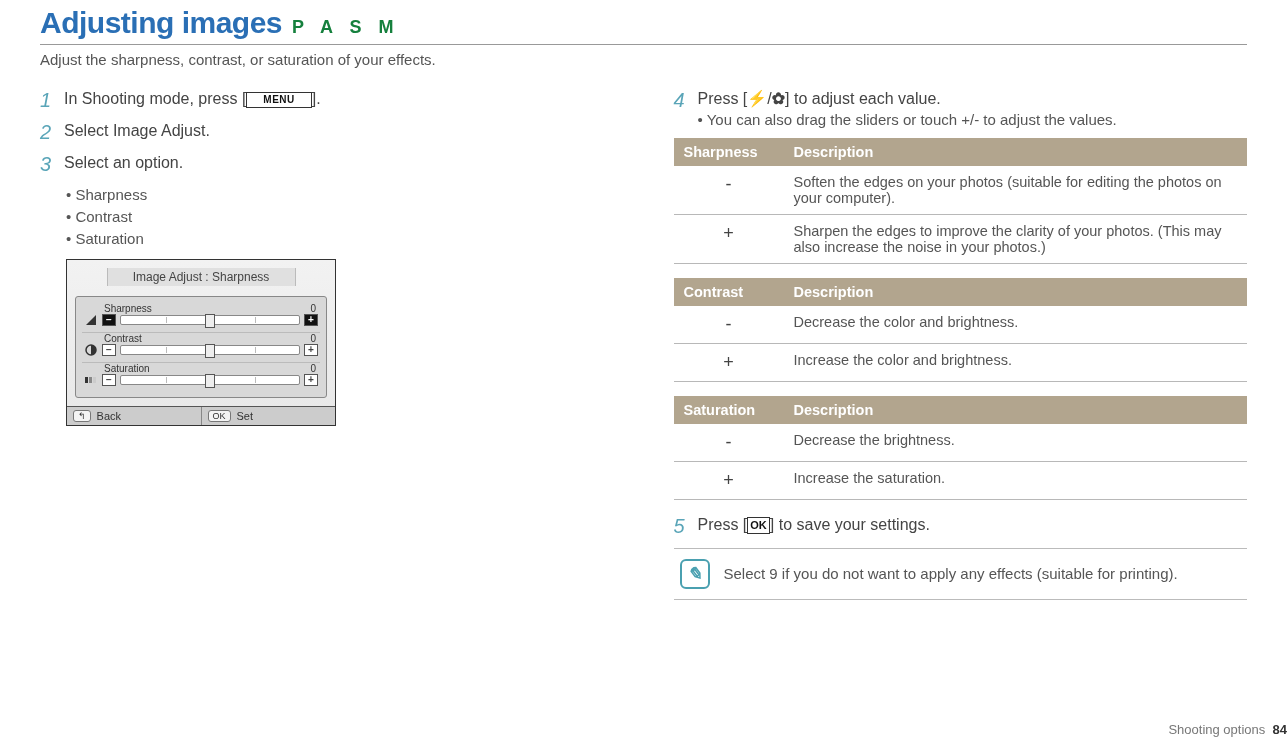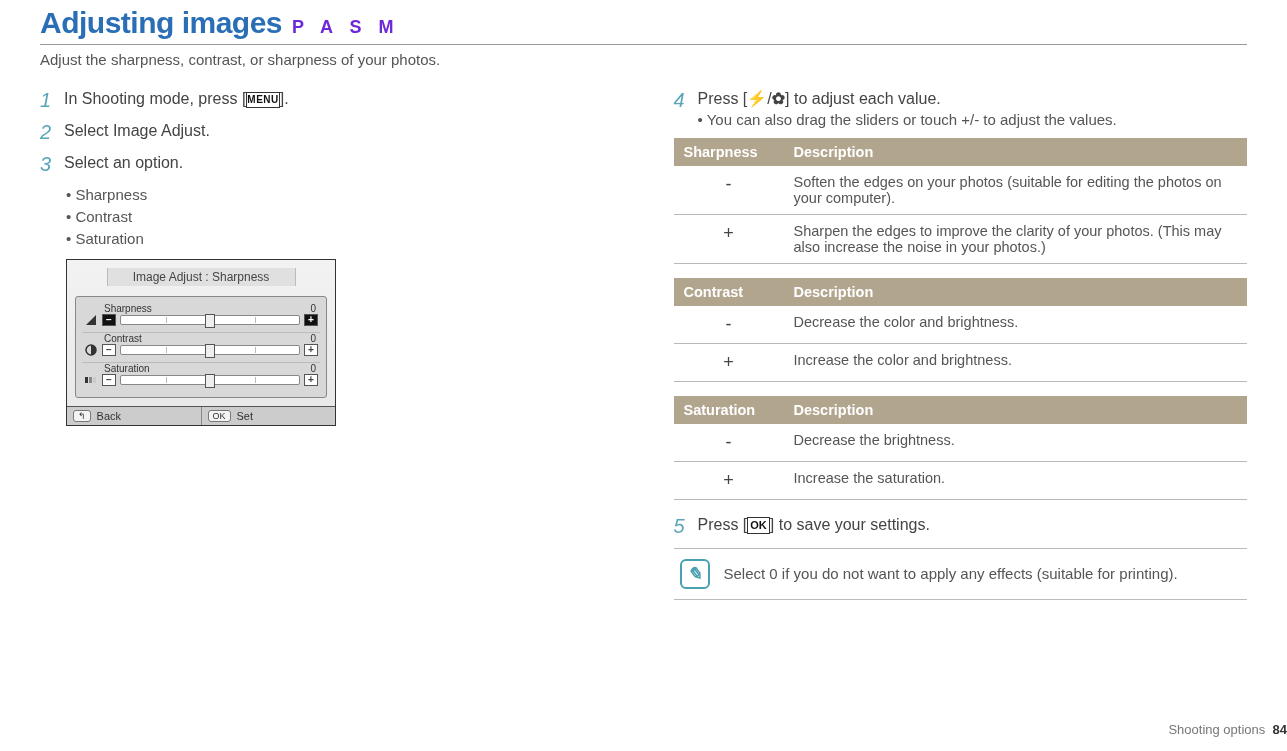--- a/index.html
+++ b/index.html
@@ -1,29 +1,29 @@
 <!DOCTYPE html>
 <html><head>
 <meta charset="utf-8">
 <style>
   * { box-sizing: border-box; margin: 0; padding: 0; }
   body { font-family: "Segoe UI", "Helvetica Neue", Arial, sans-serif; color: #444; width: 1287px; height: 751px; background: #fff; position: relative; overflow: hidden; }
   .page { padding: 6px 40px 0 40px; }
   .title-row { display: flex; align-items: baseline; gap: 10px; }
   .title { font-size: 30px; font-weight: 700; color: #2a6fb5; letter-spacing: -0.5px; }
-  .modes { font-family: Arial, sans-serif; font-size: 18px; font-weight: 700; color: #6d28d9; letter-spacing: 6px; }
+  .modes { font-family: Arial, sans-serif; font-size: 18px; font-weight: 700; color: #15803d; letter-spacing: 6px; }
   .hr { border: none; border-top: 1px solid #999; margin-top: 4px; }
   .subtitle { font-size: 15px; color: #555; margin-top: 6px; }
   .columns { display: flex; gap: 60px; margin-top: 20px; }
   .col { flex: 1; min-width: 0; }
   .step { display: flex; gap: 10px; margin-bottom: 8px; align-items: flex-start; }
   .step-num { font-size: 20px; font-style: italic; font-weight: 400; color: #5aa5b8; line-height: 1.2; min-width: 14px; }
   .step-text { font-size: 16px; color: #444; line-height: 1.35; }
   .step-text b { font-weight: 400; }
-  .menu-ico { display: inline-block; border: 1px solid #333; font-size: 10px; font-weight: 700; color: #111; padding: 0 0; vertical-align: 1px; letter-spacing: 0.5px; }
+  .menu-ico { display: inline-block; border: 1px solid #333; font-size: 10px; font-weight: 700; color: #111; padding: 0 16px; vertical-align: 1px; letter-spacing: 0.5px; }
   .ok-ico { display:inline-block; font-size:11px; font-weight:700; color:#111; border:1px solid #333; padding:0 2px; vertical-align:1px; }
   .bullets { margin-left: 26px; margin-bottom: 10px; }
   .bullets li { list-style: none; font-size: 15px; color: #555; line-height: 1.45; }
   .bullets li::before { content: "• "; }
   
   .panel { width: 270px; margin-left: 26px; border: 1px solid #333; background: linear-gradient(#f2f2f2,#e8e8e8); position: relative; padding: 8px 8px 0 8px; }
   .panel-title { background: #e0e0e0; font-size: 12px; text-align: center; padding: 2px 6px; margin: 0 auto 10px auto; width: 75%; border-left:1px solid #bbb; border-right:1px solid #bbb; }
   .sliders { background: #d8d8d8; border:1px solid #888; border-radius:3px; padding:6px 6px 4px 6px; position:relative; }
   .srow { position: relative; height: 30px; }
   .srow:not(:last-child){ border-bottom:1px solid #bbb; }
@@ -60,21 +60,21 @@
 </style>
 </head>
 <body>
 
 <div class="page">
   <div class="title-row">
     <div class="title">Adjusting images</div>
     <div class="modes">P A S M</div>
   </div>
   <hr class="hr">
-  <div class="subtitle">Adjust the sharpness, contrast, or sharpness of your photos.</div>
+  <div class="subtitle">Adjust the sharpness, contrast, or saturation of your effects.</div>
 
   <div class="columns">
 
     <div class="col">
       <div class="step">
         <div class="step-num">1</div>
         <div class="step-text">
           <span>In Shooting mode, press [</span><span class="menu-ico">MENU</span><span>].</span>
         </div>
       </div>
@@ -230,21 +230,21 @@
 
       <div class="step">
         <div class="step-num">5</div>
         <div class="step-text">
           <span>Press [</span><span class="ok-ico">OK</span><span>] to save your settings.</span>
         </div>
       </div>
 
       <div class="note">
         <div class="note-ico">✎</div>
-        <div class="note-text">Select 0 if you do not want to apply any effects (suitable for printing).</div>
+        <div class="note-text">Select 9 if you do not want to apply any effects (suitable for printing).</div>
       </div>
     </div>
   </div>
 </div>
 
 <div class="footer">
   <span>Shooting options</span>&nbsp;&nbsp;<b>84</b>
 </div>
 
 </body></html>

